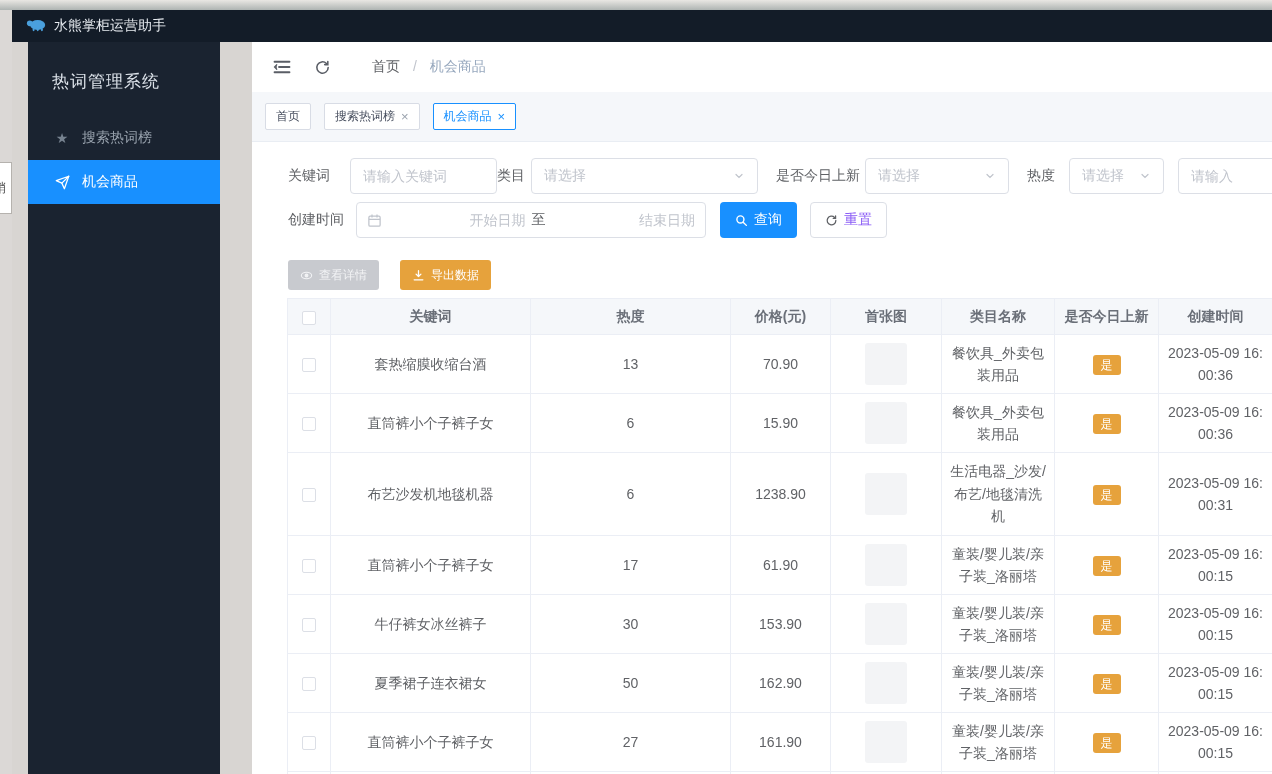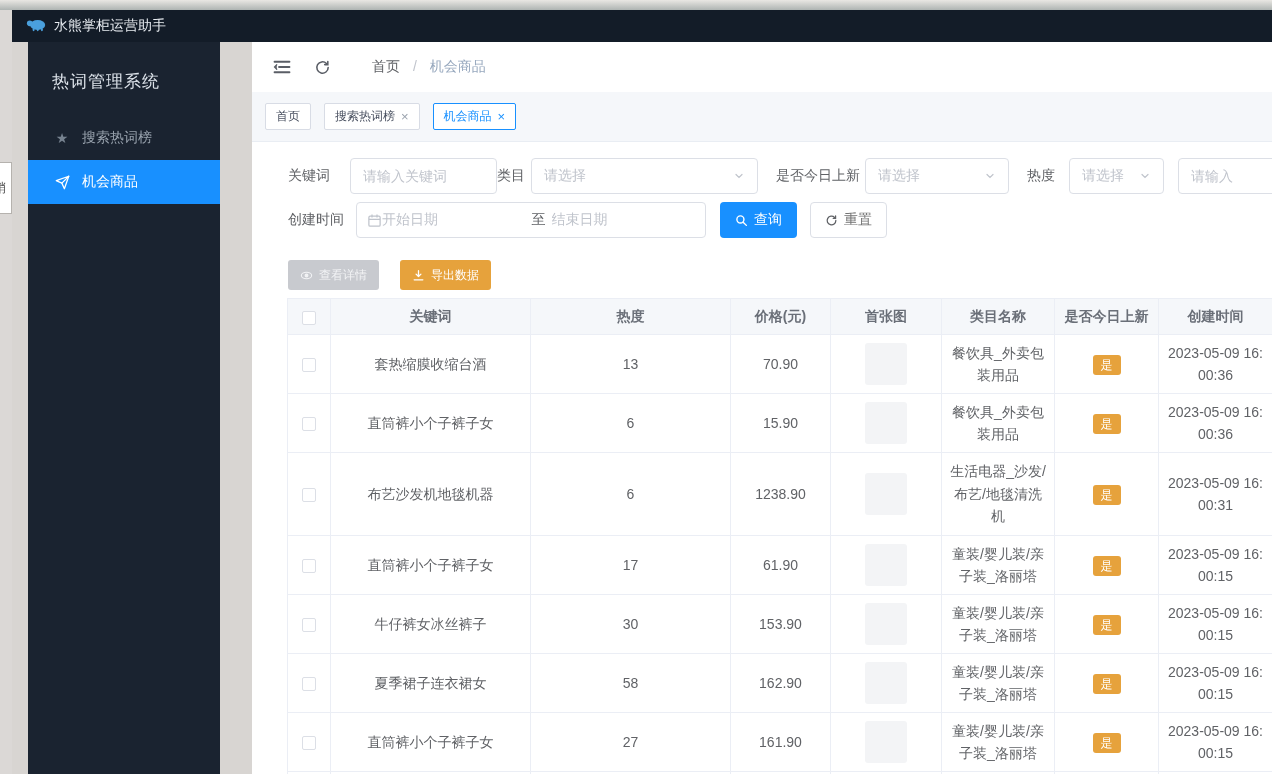--- a/index.html
+++ b/index.html
@@ -56,28 +56,28 @@
   .f-row { display:flex; align-items:center; margin-bottom:8px; }
   .f-row > * { flex:none; }
   .f-label { color:#606266; font-size:14px; }
   .inp, .sel { height:36px; border:1px solid #dcdfe6; border-radius:4px; background:#fff;
     font-size:14px; color:#606266; padding:0 12px; display:flex; align-items:center; }
   input.inp::placeholder { color:#c0c4cc; }
   .sel { justify-content:space-between; cursor:pointer; }
   .sel .sel-ph { color:#c0c4cc; overflow:hidden; }
   .date-range { width:350px; height:36px; border:1px solid #dcdfe6; border-radius:4px;
     display:flex; align-items:center; padding:0 10px; background:#fff; }
-  .date-range input { border:none; outline:none; flex:1; min-width:0; text-align:left;
-    font-size:14px; color:#606266; font-family:Liberation Serif, serif; background:transparent; }
+  .date-range input { border:none; outline:none; flex:1; min-width:0; text-align:right;
+    font-size:14px; color:#606266; font-family:Liberation Sans, sans-serif; background:transparent; }
   .date-range input::placeholder { color:#c0c4cc; }
   .date-to { color:#606266; padding:0 6px; }
   .btn { border:none; border-radius:4px; font-size:14px; display:inline-flex; align-items:center;
     justify-content:center; gap:6px; cursor:pointer; font-family:inherit; }
   .btn-primary { background:#1890ff; color:#fff; height:36px; padding:0 15px; }
-  .btn-plain { background:#fff; color:#737373; border:1px solid #dcdfe6; height:36px; padding:0 14px; }
+  .btn-plain { background:#fff; color:#8b5cf6; border:1px solid #dcdfe6; height:36px; padding:0 14px; }
   .actions { padding:14px 0 0 36px; display:flex; gap:21px; }
   .btn-sm { height:30px; padding:0 12px; font-size:12px; border-radius:3px; }
   .btn-disabled { background:#c8cacf; color:#f2f3f5; cursor:not-allowed; }
   .btn-warning { background:#e6a23c; color:#fff; }
 
   
   .table-wrap { margin:8px 0 0 35px; width:985px; }
   table { border-collapse:collapse; table-layout:fixed; width:985px; font-size:14px; }
   th, td { border:1px solid #ebeef5; text-align:center; vertical-align:middle;
     padding:6px 8px; color:#606266; line-height:1.6; }
@@ -320,21 +320,21 @@
           <td>
               <div class="img-ph"></div>
             </td>
           <td class="cat">童装/婴儿装/亲子装_洛丽塔</td>
           <td><span class="badge-yes">是</span></td>
           <td class="time">2023-05-09 16:00:15</td>
         </tr>
         <tr style="height:59px;">
           <td><span class="checkbox"></span></td>
           <td>夏季裙子连衣裙女</td>
-          <td>58</td>
+          <td>50</td>
           <td>162.90</td>
           <td>
               <div class="img-ph"></div>
             </td>
           <td class="cat">童装/婴儿装/亲子装_洛丽塔</td>
           <td><span class="badge-yes">是</span></td>
           <td class="time">2023-05-09 16:00:15</td>
         </tr>
         <tr style="height:58px;">
           <td><span class="checkbox"></span></td>

